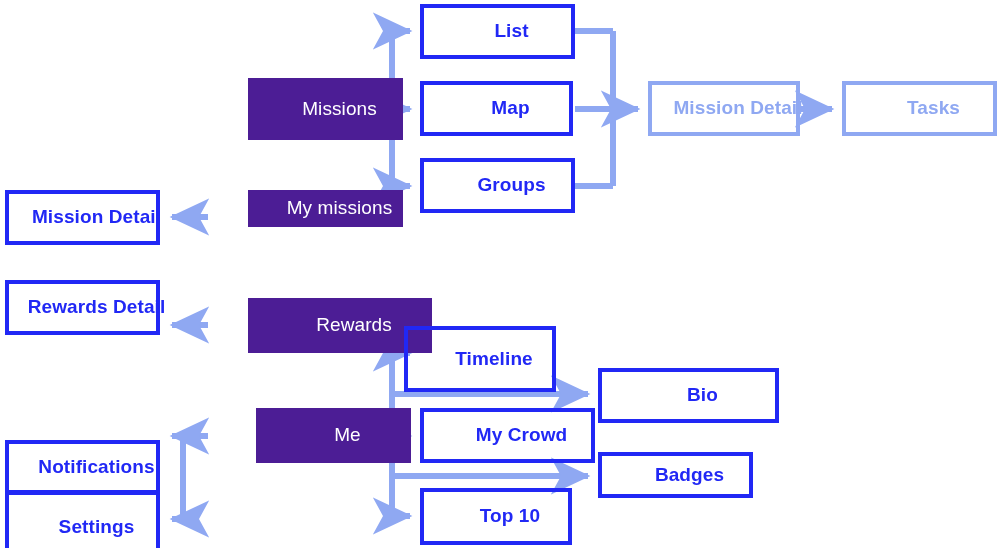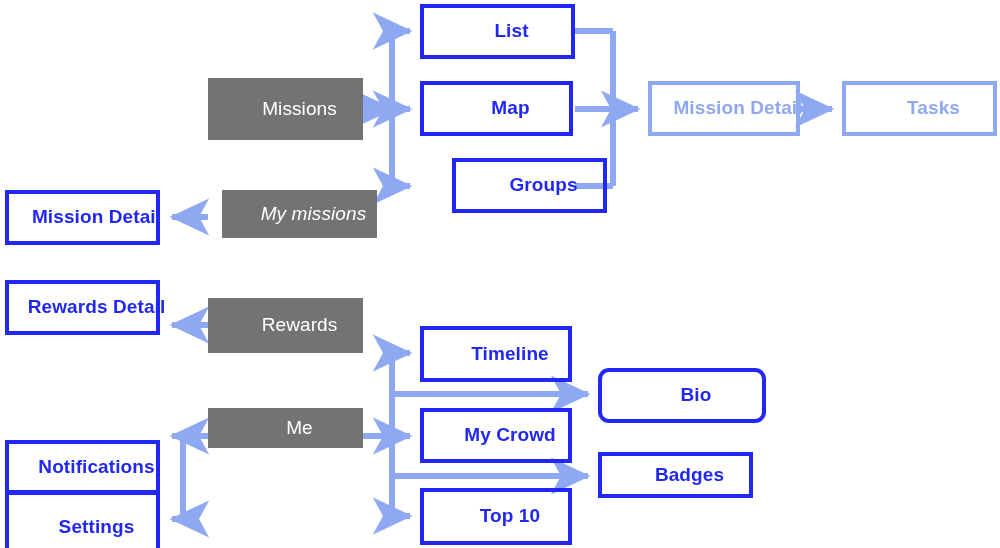--- a/index.html
+++ b/index.html
@@ -32,23 +32,24 @@
     justify-content: center;
     text-align: center;
     font-size: 19px;
     font-weight: 400;
     letter-spacing: 0.1px;
     line-height: 1.1;
     white-space: nowrap;
     padding-left: 28px;
   }
   .node.filled {
-    background: #737373;
+    background: #4c1d95;
     color: #ffffff;
     border: none;
+    margin-left: 40px;
   }
   .node.outline-strong {
     background: transparent;
     color: #2128F5;
     border: 4px solid #2128F5;
     font-weight: 700;
   }
   .node.outline-light {
     background: transparent;
     color: #8FA8F2;
@@ -108,60 +109,60 @@
   <div id="nodes">
       <div class="node filled" style="left: 208px; top: 78px; width: 155px; height: 62px;">
         <span>Missions</span>
       </div>
       <div class="node outline-strong" style="left: 420px; top: 4px; width: 155px; height: 55px;">
         <span>List</span>
       </div>
       <div class="node outline-strong" style="left: 420px; top: 81px; width: 153px; height: 55px;">
         <span>Map</span>
       </div>
-      <div class="node outline-strong" style="left: 420px; top: 158px; width: 155px; height: 55px; margin-left: 32px;">
+      <div class="node outline-strong" style="left: 420px; top: 158px; width: 155px; height: 55px;">
         <span>Groups</span>
       </div>
       <div class="node outline-light" style="left: 648px; top: 81px; width: 152px; height: 55px;">
         <span>Mission Detail</span>
       </div>
       <div class="node outline-light" style="left: 842px; top: 81px; width: 155px; height: 55px;">
         <span>Tasks</span>
       </div>
-      <div class="node filled" style="left: 222px; top: 190px; width: 155px; height: 48px; font-style: italic;">
+      <div class="node filled" style="left: 208px; top: 190px; width: 155px; height: 37px;">
         <span>My missions</span>
       </div>
       <div class="node outline-strong" style="left: 5px; top: 190px; width: 155px; height: 55px;">
         <span>Mission Detail</span>
       </div>
-      <div class="node filled" style="left: 208px; top: 298px; width: 155px; height: 55px; text-align: right;">
+      <div class="node filled" style="left: 208px; top: 298px; width: 184px; height: 55px; text-align: right;">
         <span>Rewards</span>
       </div>
       <div class="node outline-strong" style="left: 5px; top: 280px; width: 155px; height: 55px;">
         <span>Rewards Detail</span>
       </div>
-      <div class="node filled" style="left: 208px; top: 408px; width: 155px; height: 40px;">
+      <div class="node filled" style="left: 216px; top: 408px; width: 155px; height: 55px;">
         <span>Me</span>
       </div>
       <div class="node outline-strong" style="left: 5px; top: 408px; width: 155px; height: 55px; margin-top: 32px;">
         <span>Notifications</span>
       </div>
       <div class="node outline-strong" style="left: 5px; top: 490px; width: 155px; height: 74px;">
         <span>Settings</span>
       </div>
-      <div class="node outline-strong" style="left: 420px; top: 326px; width: 152px; height: 56px; align-items: center;">
+      <div class="node outline-strong" style="left: 404px; top: 326px; width: 152px; height: 66px; align-items: center;">
         <span>Timeline</span>
       </div>
-      <div class="node outline-strong" style="left: 420px; top: 408px; width: 152px; height: 55px;">
+      <div class="node outline-strong" style="left: 420px; top: 408px; width: 175px; height: 55px;">
         <span>My Crowd</span>
       </div>
       <div class="node outline-strong" style="left: 420px; top: 488px; width: 152px; height: 57px;">
         <span>Top 10</span>
       </div>
-      <div class="node outline-strong" style="left: 598px; top: 368px; width: 168px; height: 55px; border-radius: 11px;">
+      <div class="node outline-strong" style="left: 598px; top: 368px; width: 181px; height: 55px;">
         <span>Bio</span>
       </div>
       <div class="node outline-strong" style="left: 598px; top: 452px; width: 155px; height: 46px;">
         <span>Badges</span>
       </div>
     </div>
 
 </div>
 
 </body></html>

